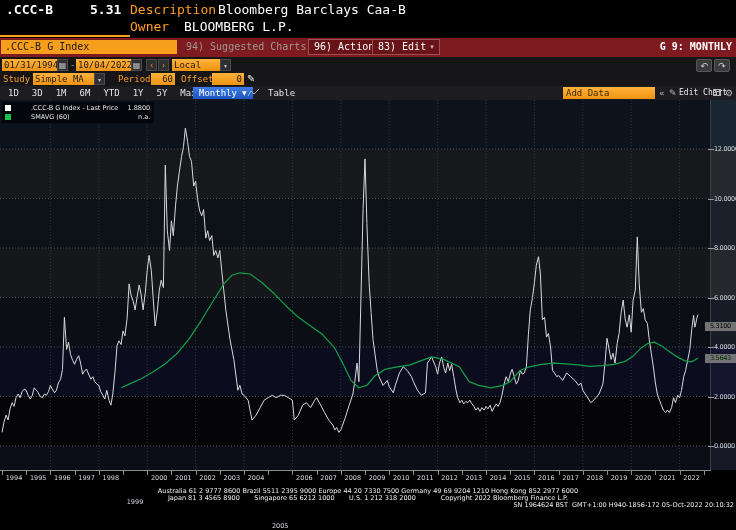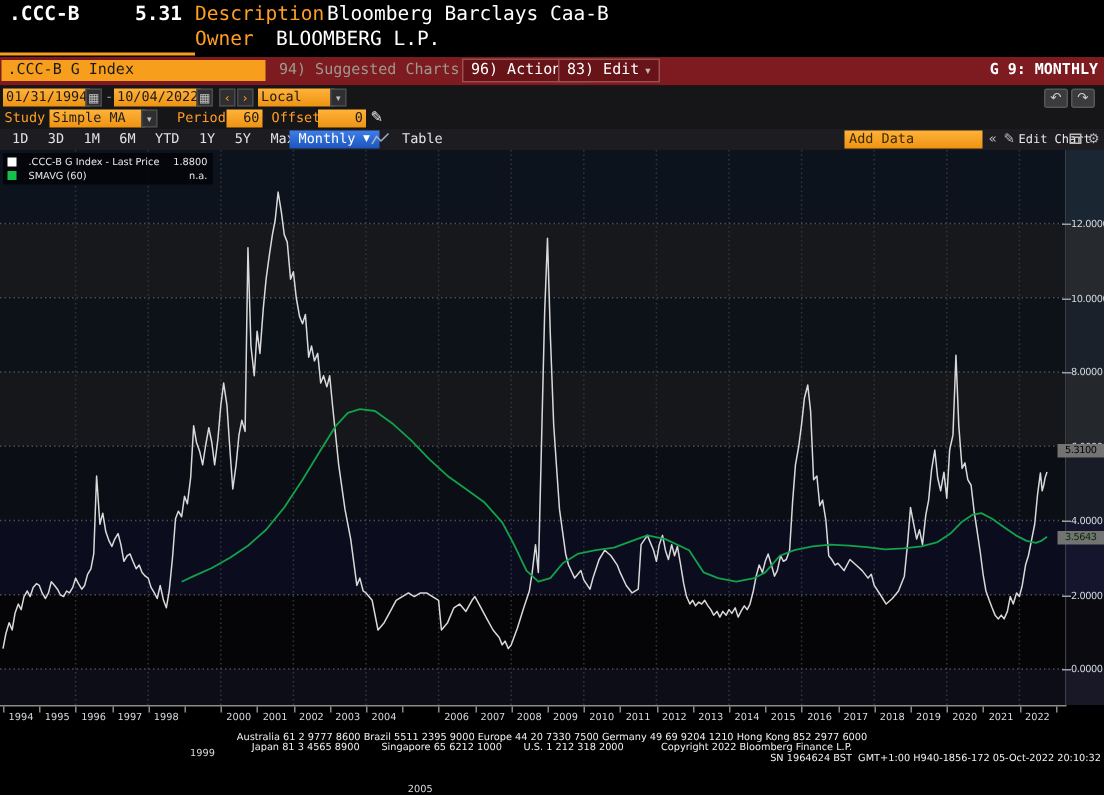--- a/index.html
+++ b/index.html
@@ -64,21 +64,21 @@
   .pband{position:absolute;left:0;width:26px;}
   .ytick{position:absolute;left:3px;width:32px;color:#d7dbe0;font-size:6.5px;letter-spacing:-0.3px;
          font-family:"DejaVu Sans",sans-serif;line-height:7px;}
   .ydash{position:absolute;left:-3px;width:6px;height:1px;background:#9aa0a6;}
   .badge{position:absolute;left:-6px;width:31px;height:9px;font-size:6.5px;line-height:9px;text-align:center;
          letter-spacing:-0.3px;font-family:"DejaVu Sans",sans-serif;color:#000;}
   
   .legend{position:absolute;left:2px;top:2px;background:rgba(5,5,8,0.85);padding:2px 4px 2px 3px;
           display:grid;grid-template-columns:auto 32px;grid-row-gap:1px;
           font-size:6.5px;line-height:8px;color:#e8e8e8;font-family:"DejaVu Sans",sans-serif;}
-  .lrow{display:flex;align-items:center;gap:8px;white-space:pre;}
+  .lrow{display:flex;align-items:center;gap:20px;white-space:pre;}
   .lval{text-align:right;}
   .swatch{display:inline-block;width:6px;height:6px;}
   
   .xaxis{position:absolute;top:470px;left:0;width:736px;height:17px;background:#000;}
   .xbase{position:absolute;left:0;top:0;width:711px;height:1px;background:#8a8a8a;}
   .xtick{position:absolute;top:1px;width:1px;height:4px;background:#8a8a8a;}
   .xlbl{position:absolute;top:4px;width:24px;text-align:center;color:#d7dbe0;font-size:6.5px;
         font-family:"DejaVu Sans",sans-serif;}
   
   .footer{position:absolute;top:487px;left:0;width:736px;color:#f0f0f0;
@@ -220,21 +220,21 @@
         <div class="ydash" style="top: 247px;"></div>
         <div class="ytick" style="top: 244px;">4.0000</div>
         <div class="ydash" style="top: 197.5px;"></div>
         <div class="ytick" style="top: 194.5px;">6.0000</div>
         <div class="ydash" style="top: 148px;"></div>
         <div class="ytick" style="top: 145px;">8.0000</div>
         <div class="ydash" style="top: 98.5px;"></div>
         <div class="ytick" style="top: 95.5px;">10.0000</div>
         <div class="ydash" style="top: 49px;"></div>
         <div class="ytick" style="top: 46px;">12.0000</div>
-        <div class="badge" style="top: 196px; background: #737373; color: rgb(0, 0, 0);">5.3100</div>
+        <div class="badge" style="top: 222px; background: #737373; color: rgb(0, 0, 0);">5.3100</div>
         <div class="badge" style="top: 253.784px; background: #737373; color: rgb(0, 43, 0);">3.5643</div>
       </div>
     <div class="legend">
       <div class="lrow">
         <span class="swatch" style="background:#fff;"></span>
         <span>.CCC-B G Index - Last Price</span>
       </div>
       <div class="lval">1.8800</div>
       <div class="lrow">
         <span class="swatch" style="background:#12c24b;"></span>

